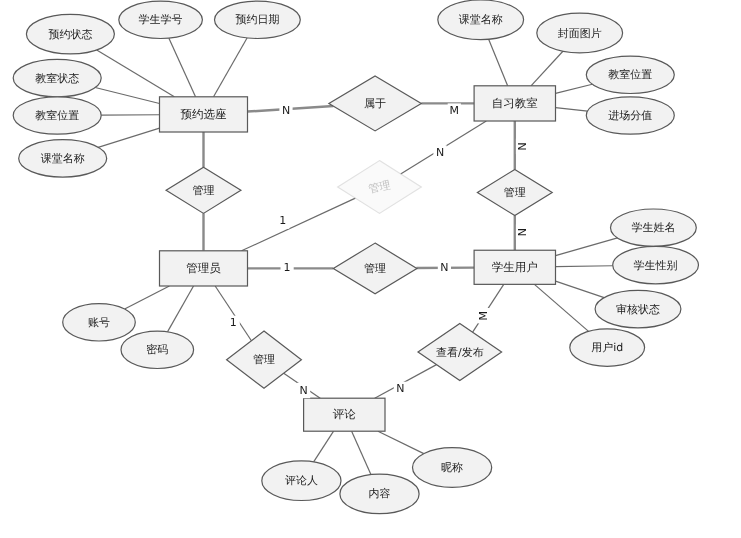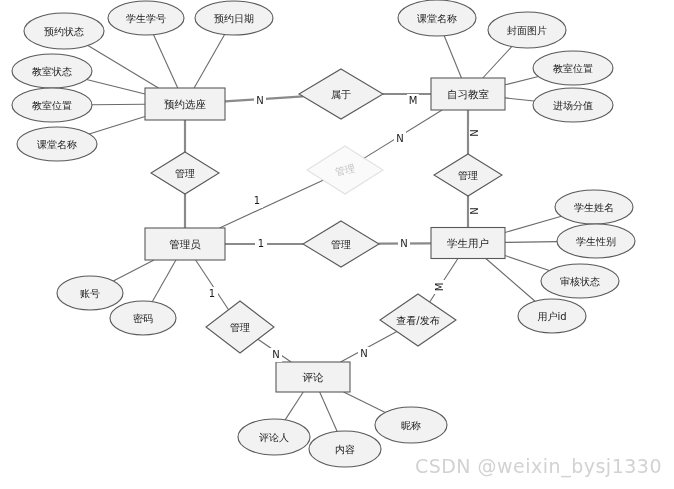--- a/index.html
+++ b/index.html
@@ -232,14 +232,13 @@
         <g>
           <rect x="434" y="280" width="12" height="14" fill="#ffffff"></rect>
           <text x="440" y="287" class="card" transform="rotate(-90 440 287)">M</text>
         </g>
         <g>
           <rect x="358" y="347" width="12" height="14" fill="#ffffff"></rect>
           <text x="364" y="354" class="card">N</text>
         </g>
       </g>
   </svg>
-  <div class="watermark">CSDN @weixin_bysj1330</div>
 </div>
 
 </body></html>

